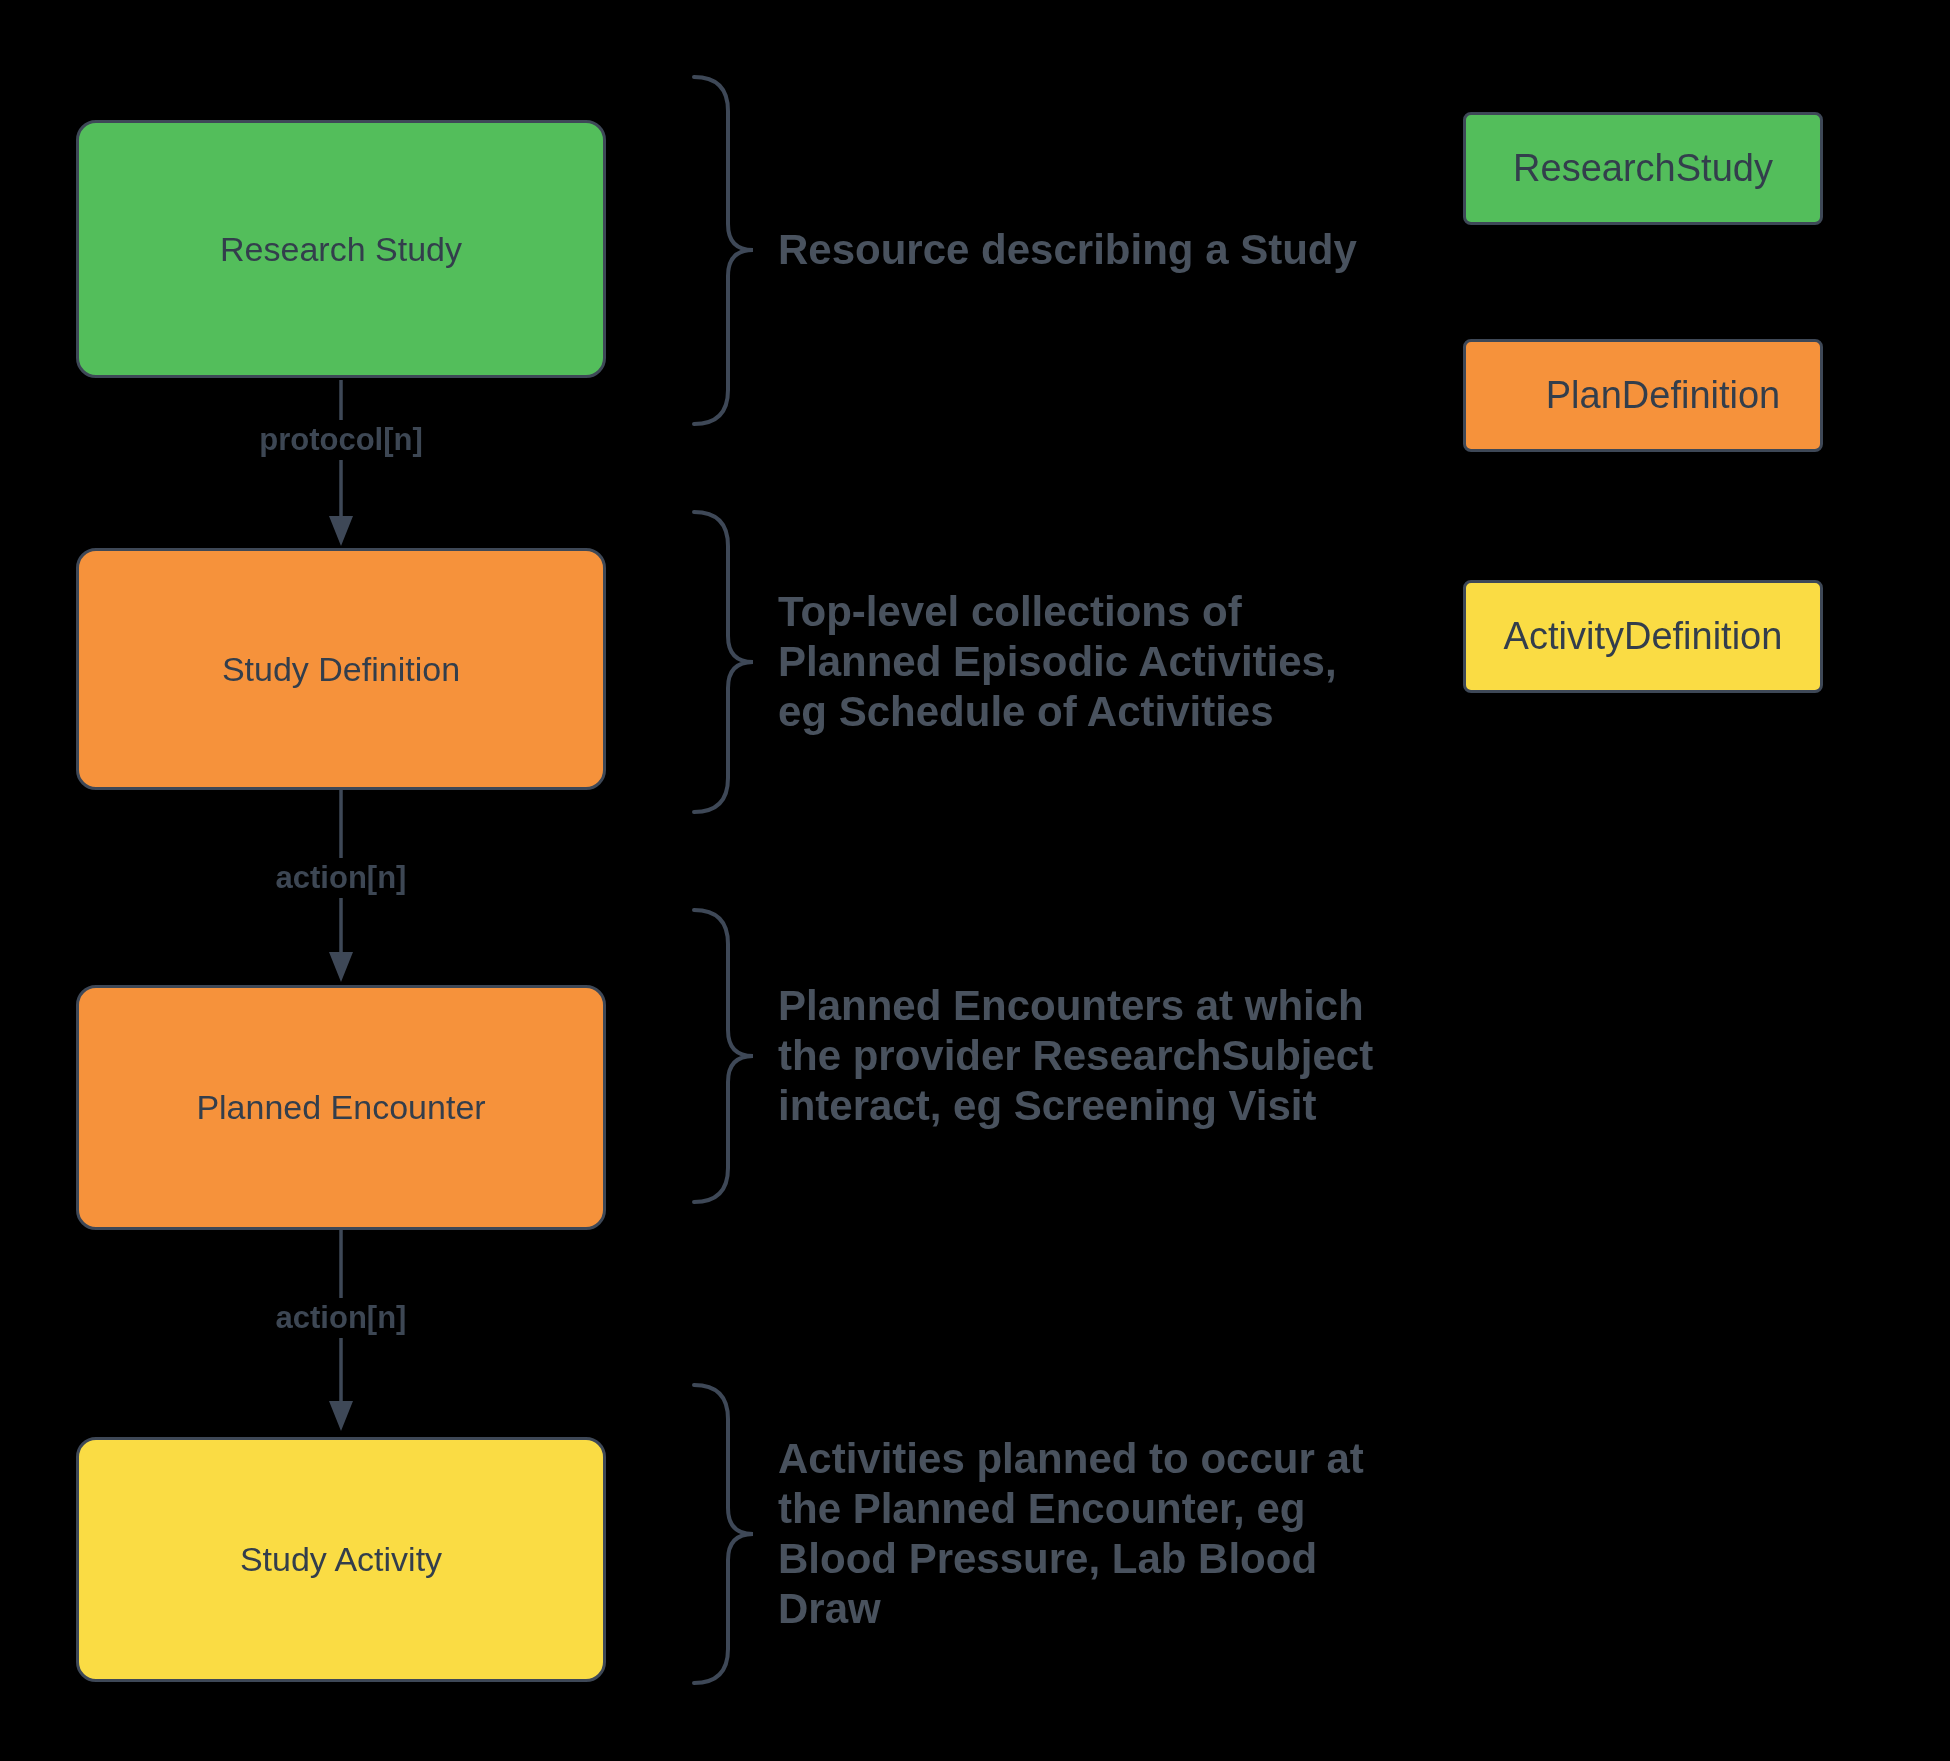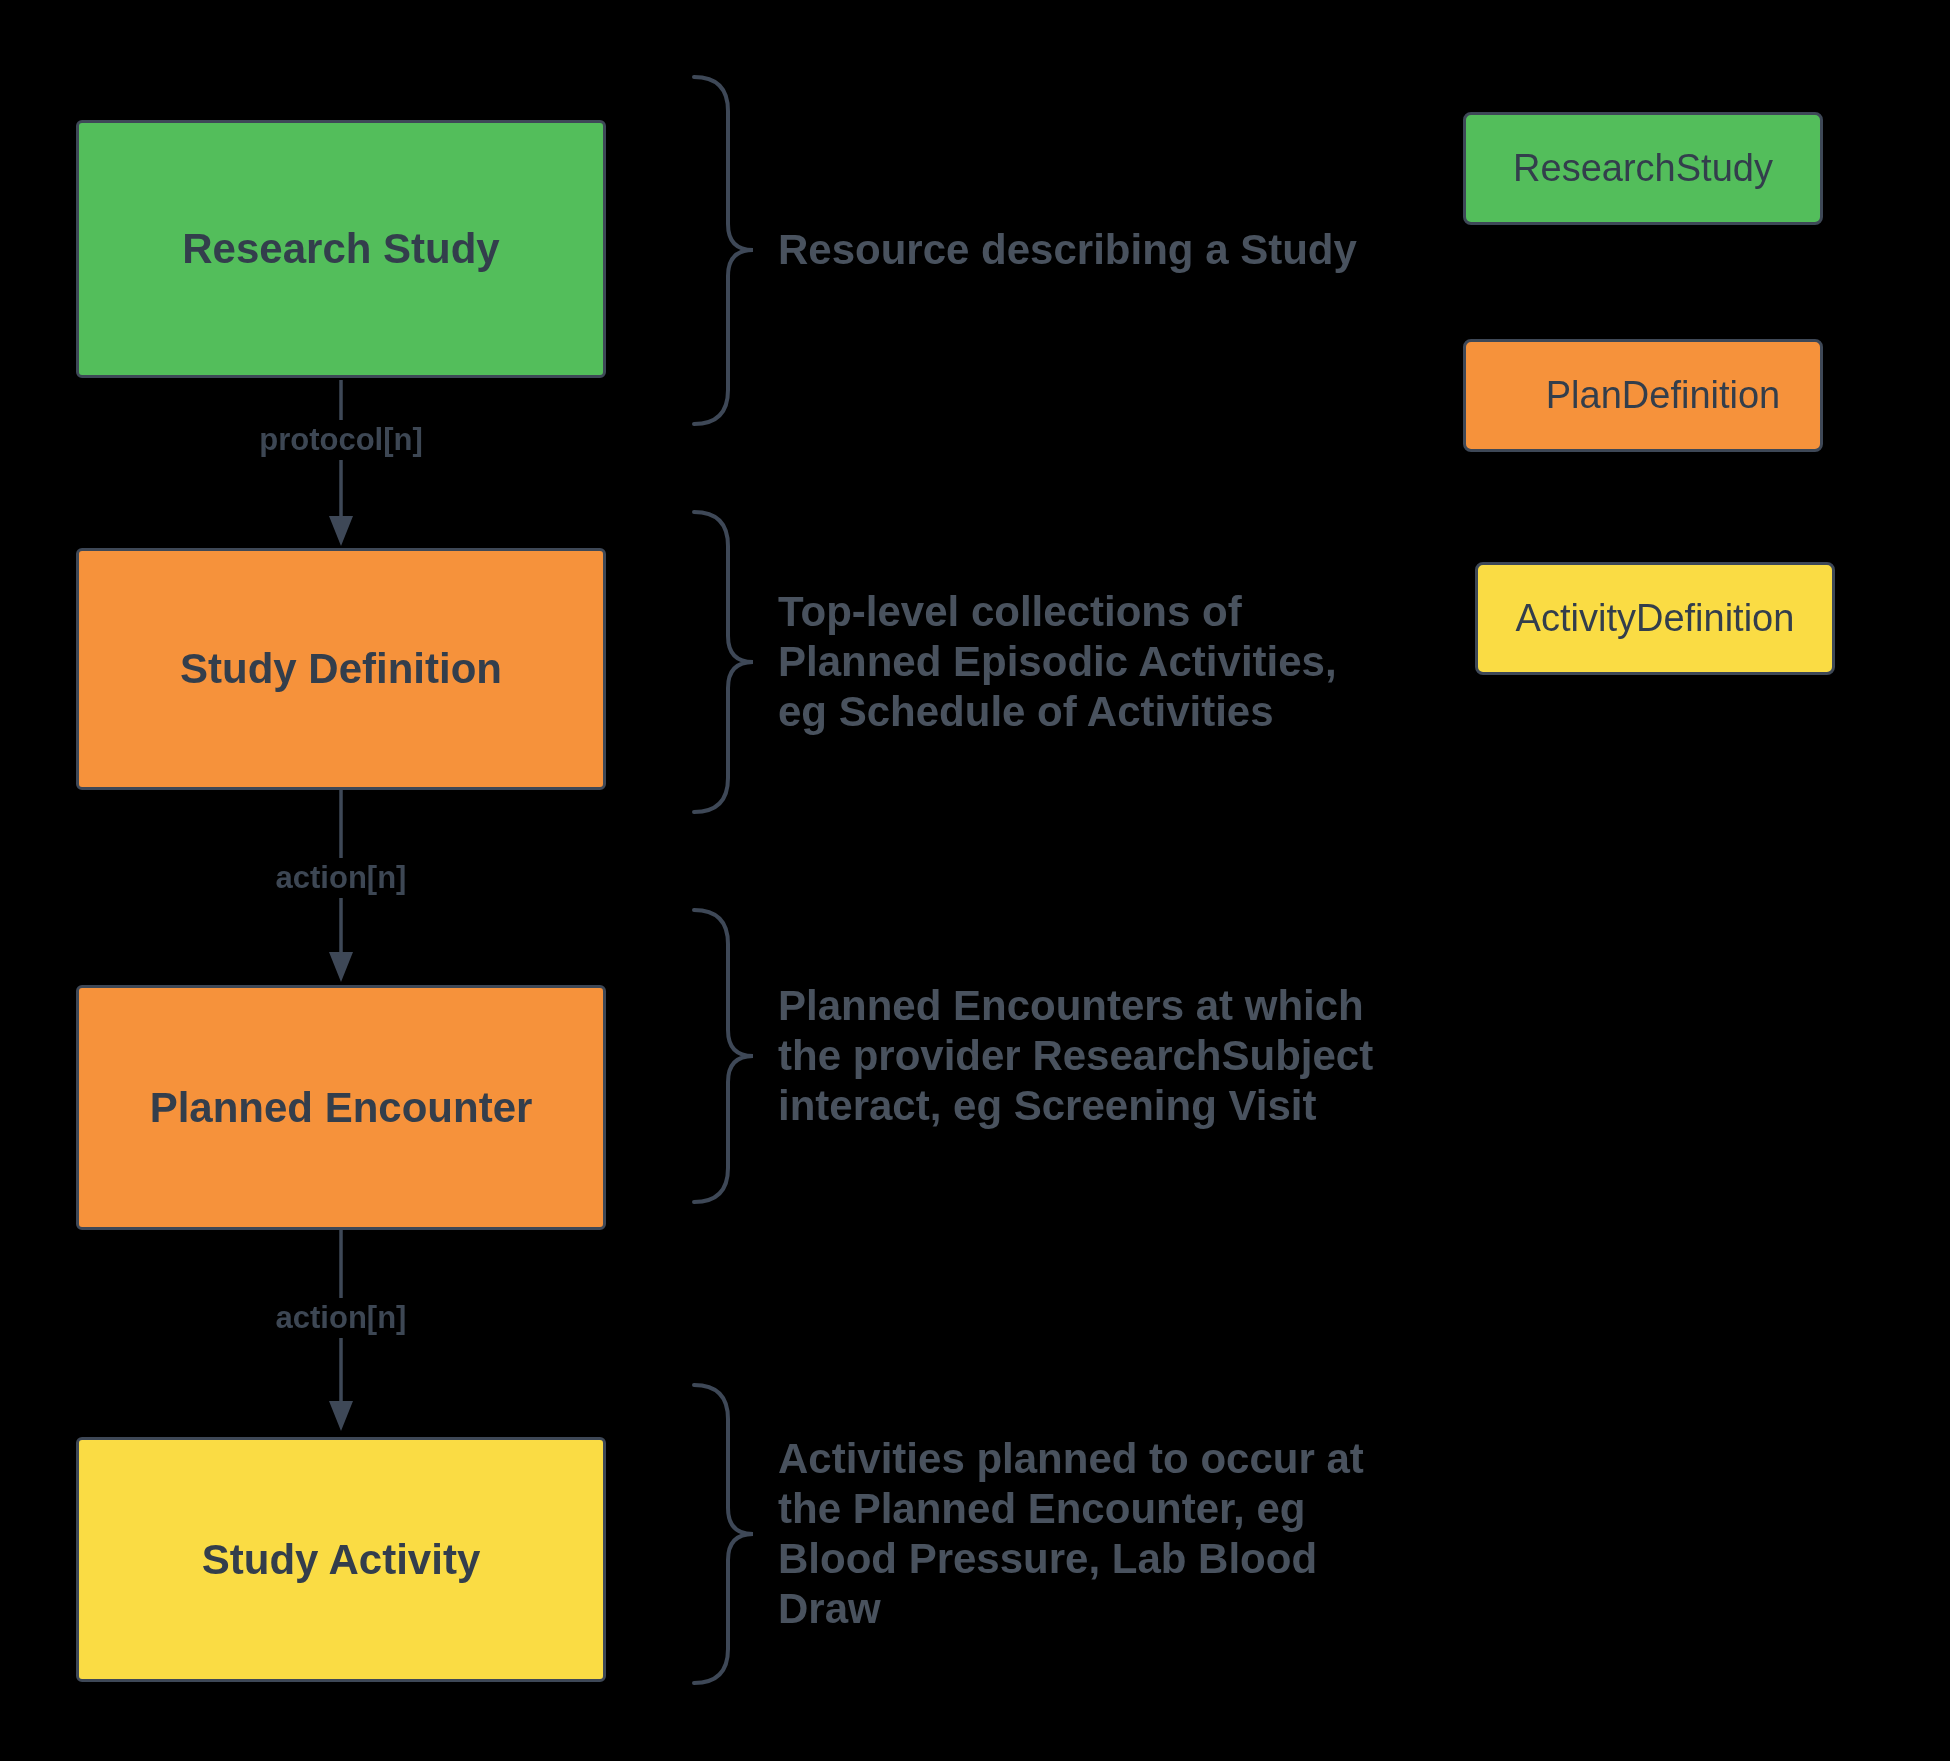--- a/index.html
+++ b/index.html
@@ -7,23 +7,23 @@
     position:relative;width:1950px;height:1761px;background:#000;overflow:hidden;
     font-family:"Liberation Sans",sans-serif;
     --stroke:#3E4857;--node-text:#333E4C;--desc-text:#49525E;--conn-text:#3D4754;
   }
   svg.lines{position:absolute;left:0;top:0;width:1950px;height:1761px;}
   svg.lines path.brace{fill:none;stroke:var(--stroke);stroke-width:4;stroke-linecap:round;}
   svg.lines line.conn{stroke:var(--stroke);stroke-width:3.5;}
   svg.lines polygon.head{fill:var(--stroke);stroke:none;}
   .node{
     position:absolute;box-sizing:border-box;
-    border:3.5px solid var(--stroke);border-radius:6px;
+    border:3.5px solid var(--stroke);border-radius:20px;
     display:flex;align-items:center;justify-content:center;
-    font-weight:bold;font-size:42px;color:var(--node-text);
+    font-weight:normal;font-size:34px;color:var(--node-text);
   }
   .conn-label{
     position:absolute;transform:translate(-50%,-50%);
     font-weight:bold;font-size:31px;color:var(--conn-text);
     background:#000;padding:2px 12px;white-space:nowrap;
   }
   .desc{
     position:absolute;left:778px;transform:translateY(-50%);
     font-weight:bold;font-size:42px;line-height:50px;
     color:var(--desc-text);white-space:pre-line;
@@ -89,17 +89,17 @@
 the Planned Encounter, eg
 Blood Pressure, Lab Blood
 Draw</div>
 
   <div class="legend-item" style="top: 112px; background: rgb(83, 190, 91);">
     <span>ResearchStudy</span>
   </div>
   <div class="legend-item" style="top: 339px; background: rgb(246, 146, 59); padding-left: 40px;">
     <span>PlanDefinition</span>
   </div>
-  <div class="legend-item" style="top: 562px; background: rgb(250, 220, 68); margin-left: 12px;">
+  <div class="legend-item" style="top: 580px; background: rgb(250, 220, 68);">
     <span>ActivityDefinition</span>
   </div>
 
 </div>
 
 </body></html>

